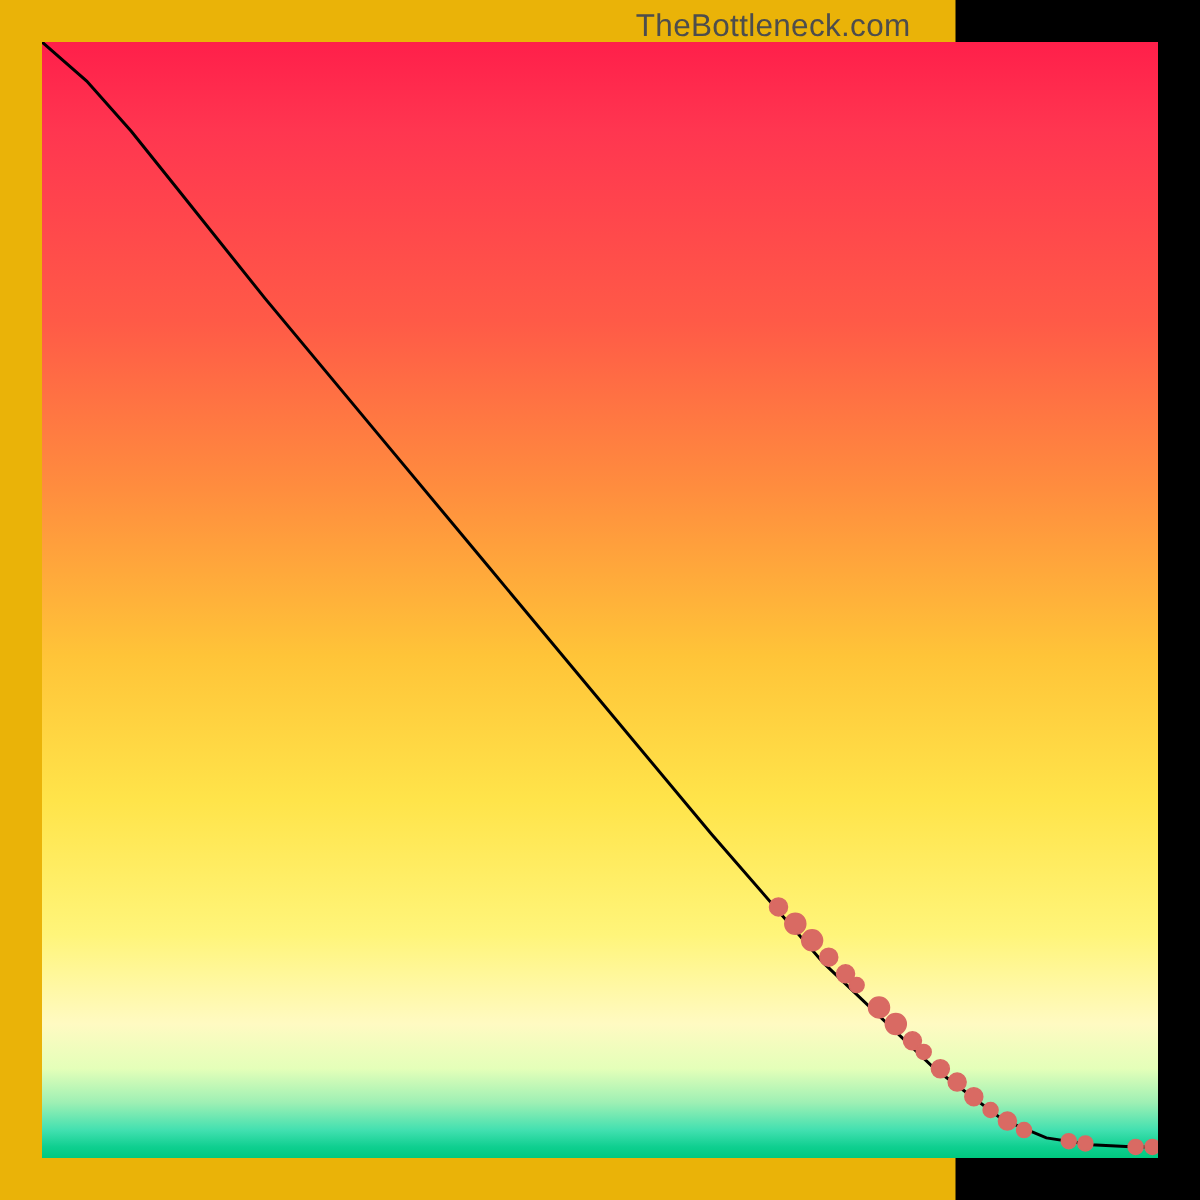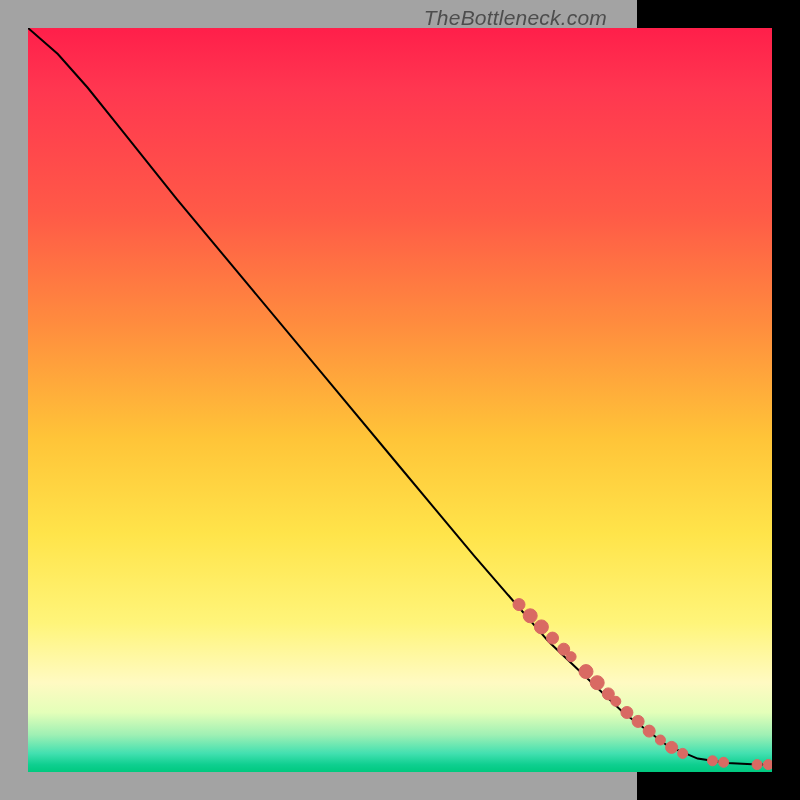--- a/index.html
+++ b/index.html
@@ -8,22 +8,21 @@
     width: 800px;
     height: 800px;
     background: #000;
     overflow: hidden;
     font-family: Arial, Helvetica, sans-serif;
   }
   .frame {
     position: relative;
     width: 637px;
     height: 800px;
-    background: #a3a3a3;
-    font-style: italic;
+    background: #eab308;
   }
   .plot-area {
     position: absolute;
     left: 28px;
     top: 28px;
     width: 744px;
     height: 744px;
     
     background: linear-gradient(
       to bottom,

